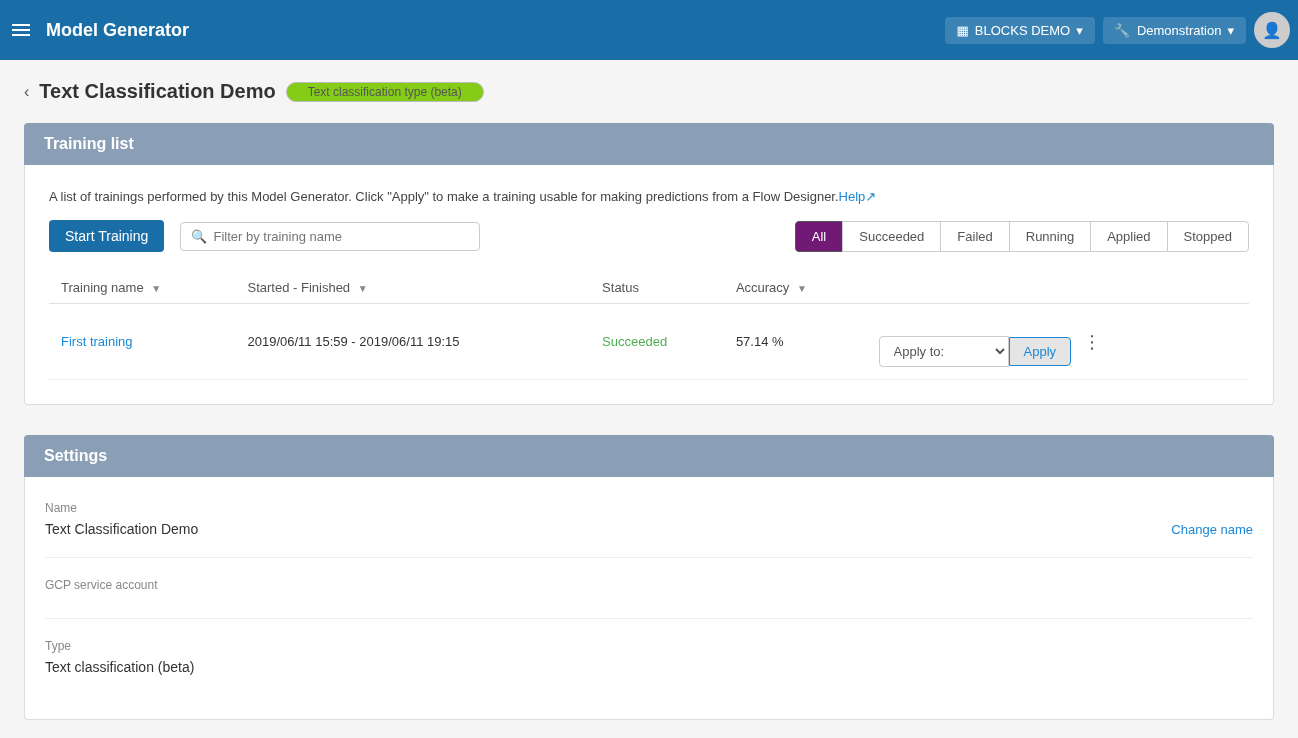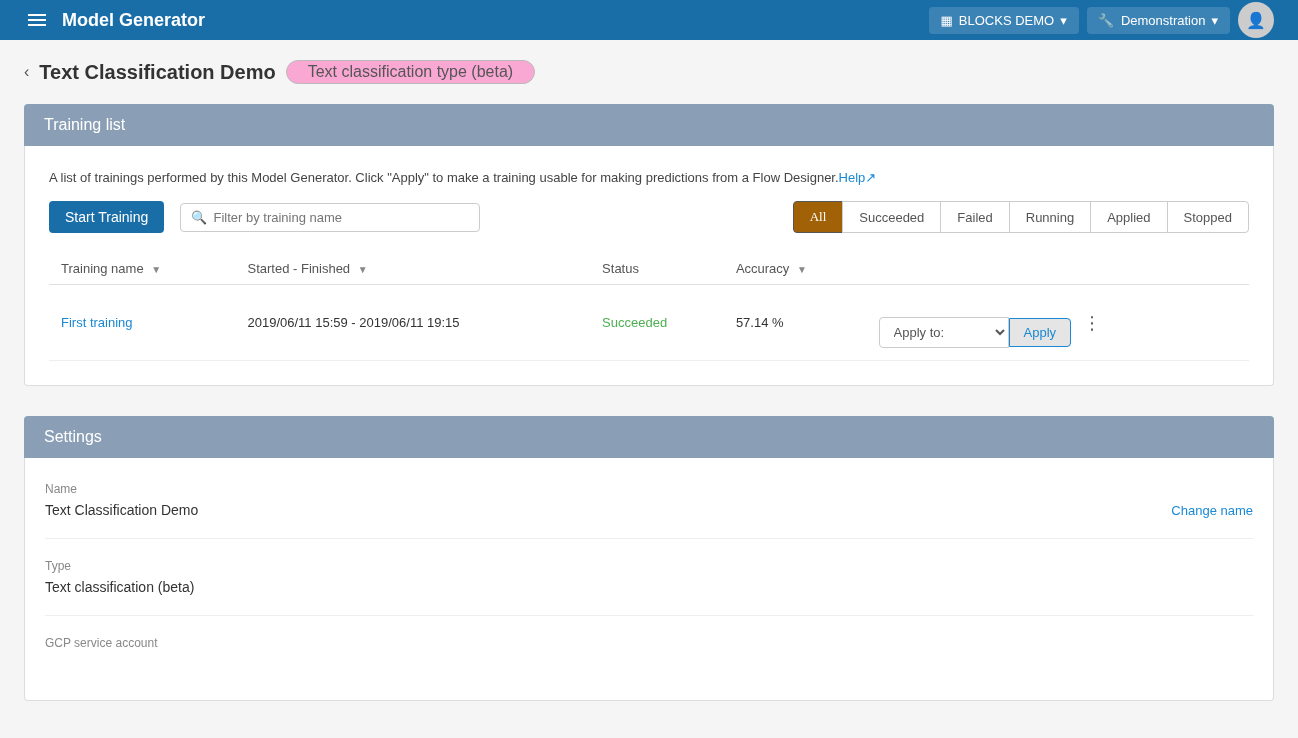--- a/index.html
+++ b/index.html
@@ -4,22 +4,22 @@
   <style>
     * { box-sizing: border-box; margin: 0; padding: 0; }
     body { font-family: 'Segoe UI', Arial, sans-serif; font-size: 14px; background: #f5f5f5; color: #333; }
 
     
     .topnav {
       background: #1a6ea8;
       color: white;
       display: flex;
       align-items: center;
-      padding: 0 24px;
-      height: 40px;
+      padding: 0 8px;
+      height: 60px;
       justify-content: space-between;
     }
     .topnav-left { display: flex; align-items: center; gap: 12px; }
     .topnav-title { font-size: 18px; font-weight: 600; color: white; }
     .topnav-right { display: flex; align-items: center; gap: 8px; }
     .nav-btn {
       background: rgba(255,255,255,0.15);
       border: none;
       color: white;
       padding: 6px 12px;
@@ -45,33 +45,33 @@
     
     .breadcrumb-row {
       display: flex; align-items: center; gap: 10px; margin-bottom: 20px;
     }
     .back-arrow { cursor: pointer; color: #555; font-size: 16px; }
     .page-title { font-size: 20px; font-weight: 600; }
     .badge {
       border: 1px solid #bbb;
       border-radius: 12px;
       padding: 2px 21px;
-      font-size: 16px;
+      font-size: 12px;
       color: #555;
-      background: #f9a8d4;
+      background: #84cc16;
     }
 
     
     .section-header {
       background: #8a9eb5;
       color: white;
       padding: 12px 20px;
       border-radius: 4px 4px 0 0;
       font-size: 16px;
-      font-weight: 400;
+      font-weight: 700;
     }
 
     .section-body {
       background: white;
       border: 1px solid #ddd;
       border-top: none;
       padding: 24px;
       border-radius: 0 0 4px 4px;
     }
 
@@ -115,21 +115,21 @@
       padding: 7px 16px;
       border: 1px solid #ccc;
       background: white;
       cursor: pointer;
       font-size: 13px;
       color: #555;
       margin-left: -1px;
     }
     .filter-tab:first-child { border-radius: 4px 0 0 4px; }
     .filter-tab:last-child { border-radius: 0 4px 4px 0; }
-    .filter-tab.active { background: #a16207; color: white; border-color: #555; font-family: Liberation Serif, serif; }
+    .filter-tab.active { background: #701a75; color: white; border-color: #555; }
 
     
     .table-container { width: 100%; }
     table { width: 100%; border-collapse: collapse; }
     thead th {
       text-align: left;
       padding: 8px 12px;
       font-size: 13px;
       color: #555;
       font-weight: 500;
@@ -302,24 +302,24 @@
 
       <div class="field-row">
         <div class="field-label">Name</div>
         <div class="field-row-inner">
           <div class="field-value">Text Classification Demo</div>
           <a href="#" class="change-link">Change name</a>
         </div>
       </div>
 
       <div class="field-row">
+        <div class="field-label">GCP service account</div>
+      </div>
+
+      <div class="field-row">
         <div class="field-label">Type</div>
         <div class="field-value">Text classification (beta)</div>
       </div>
 
-      <div class="field-row">
-        <div class="field-label">GCP service account</div>
-      </div>
-
     </div>
   </div>
 
 </div>
 
 </body></html>

